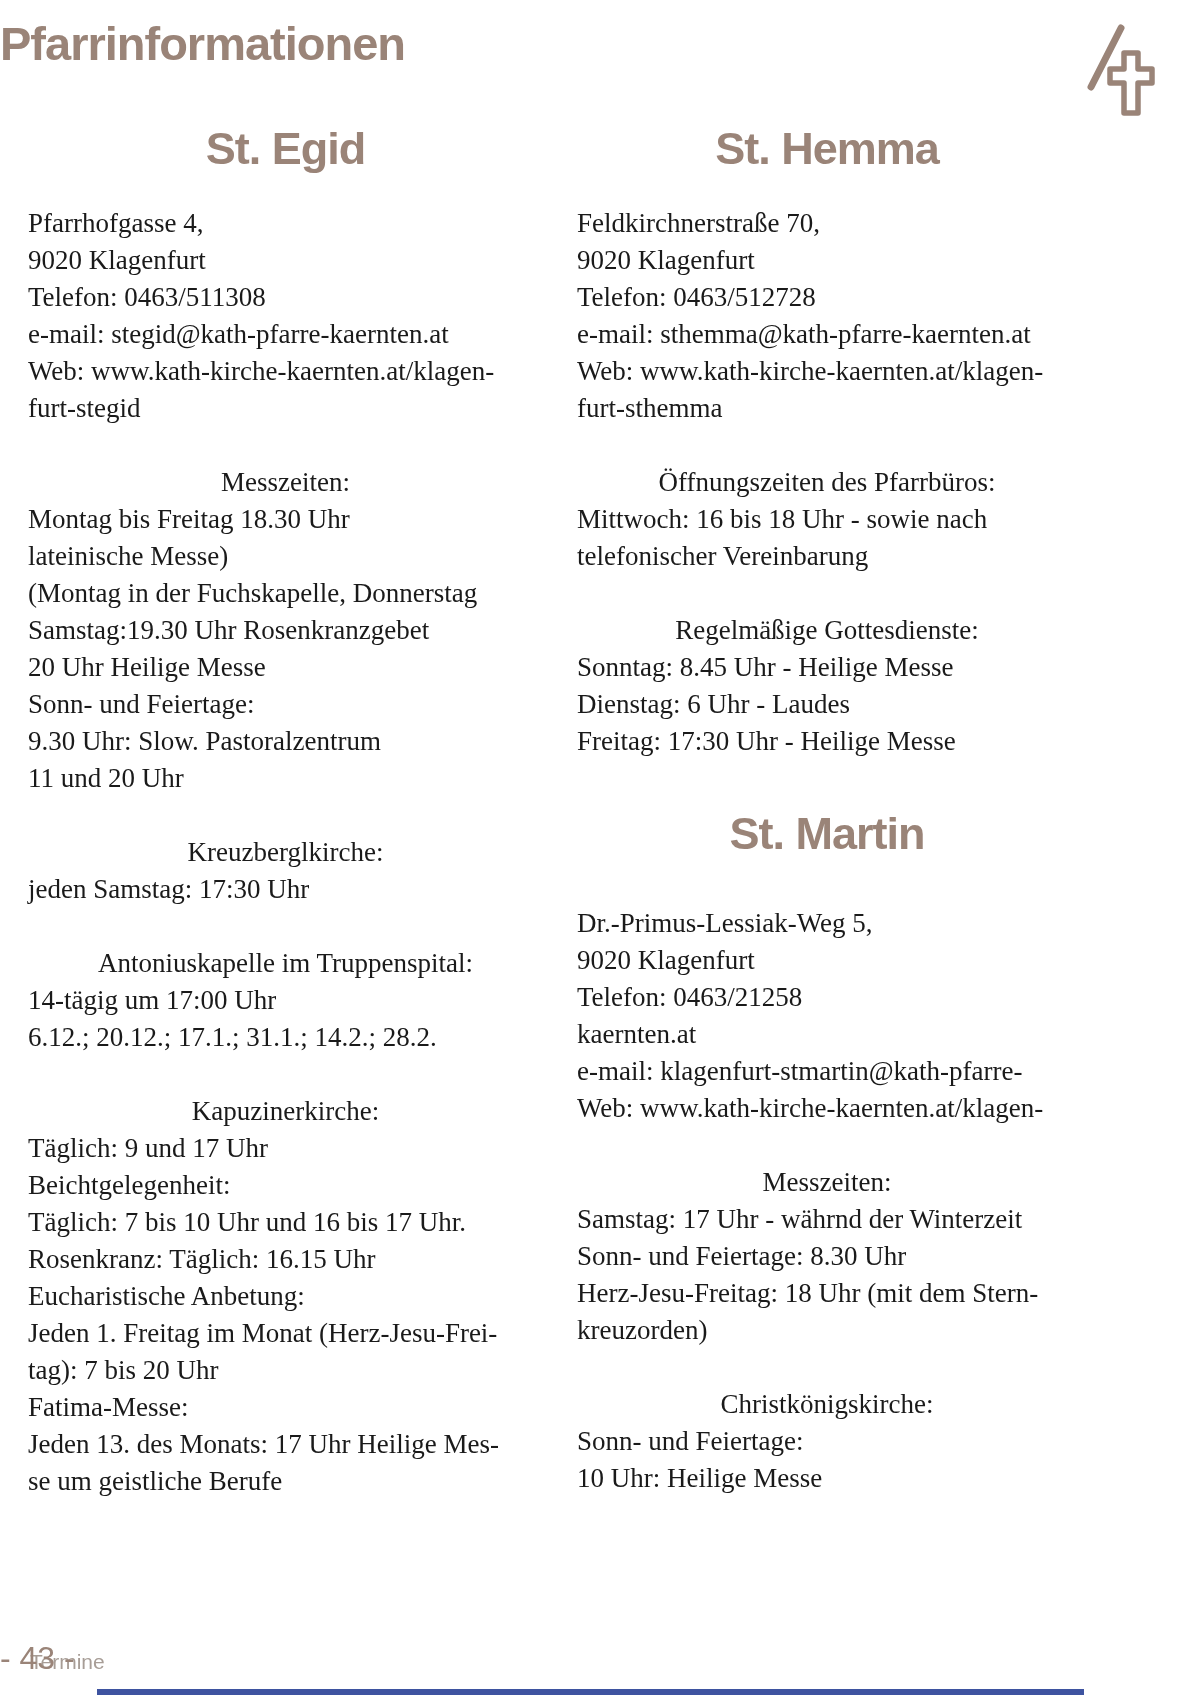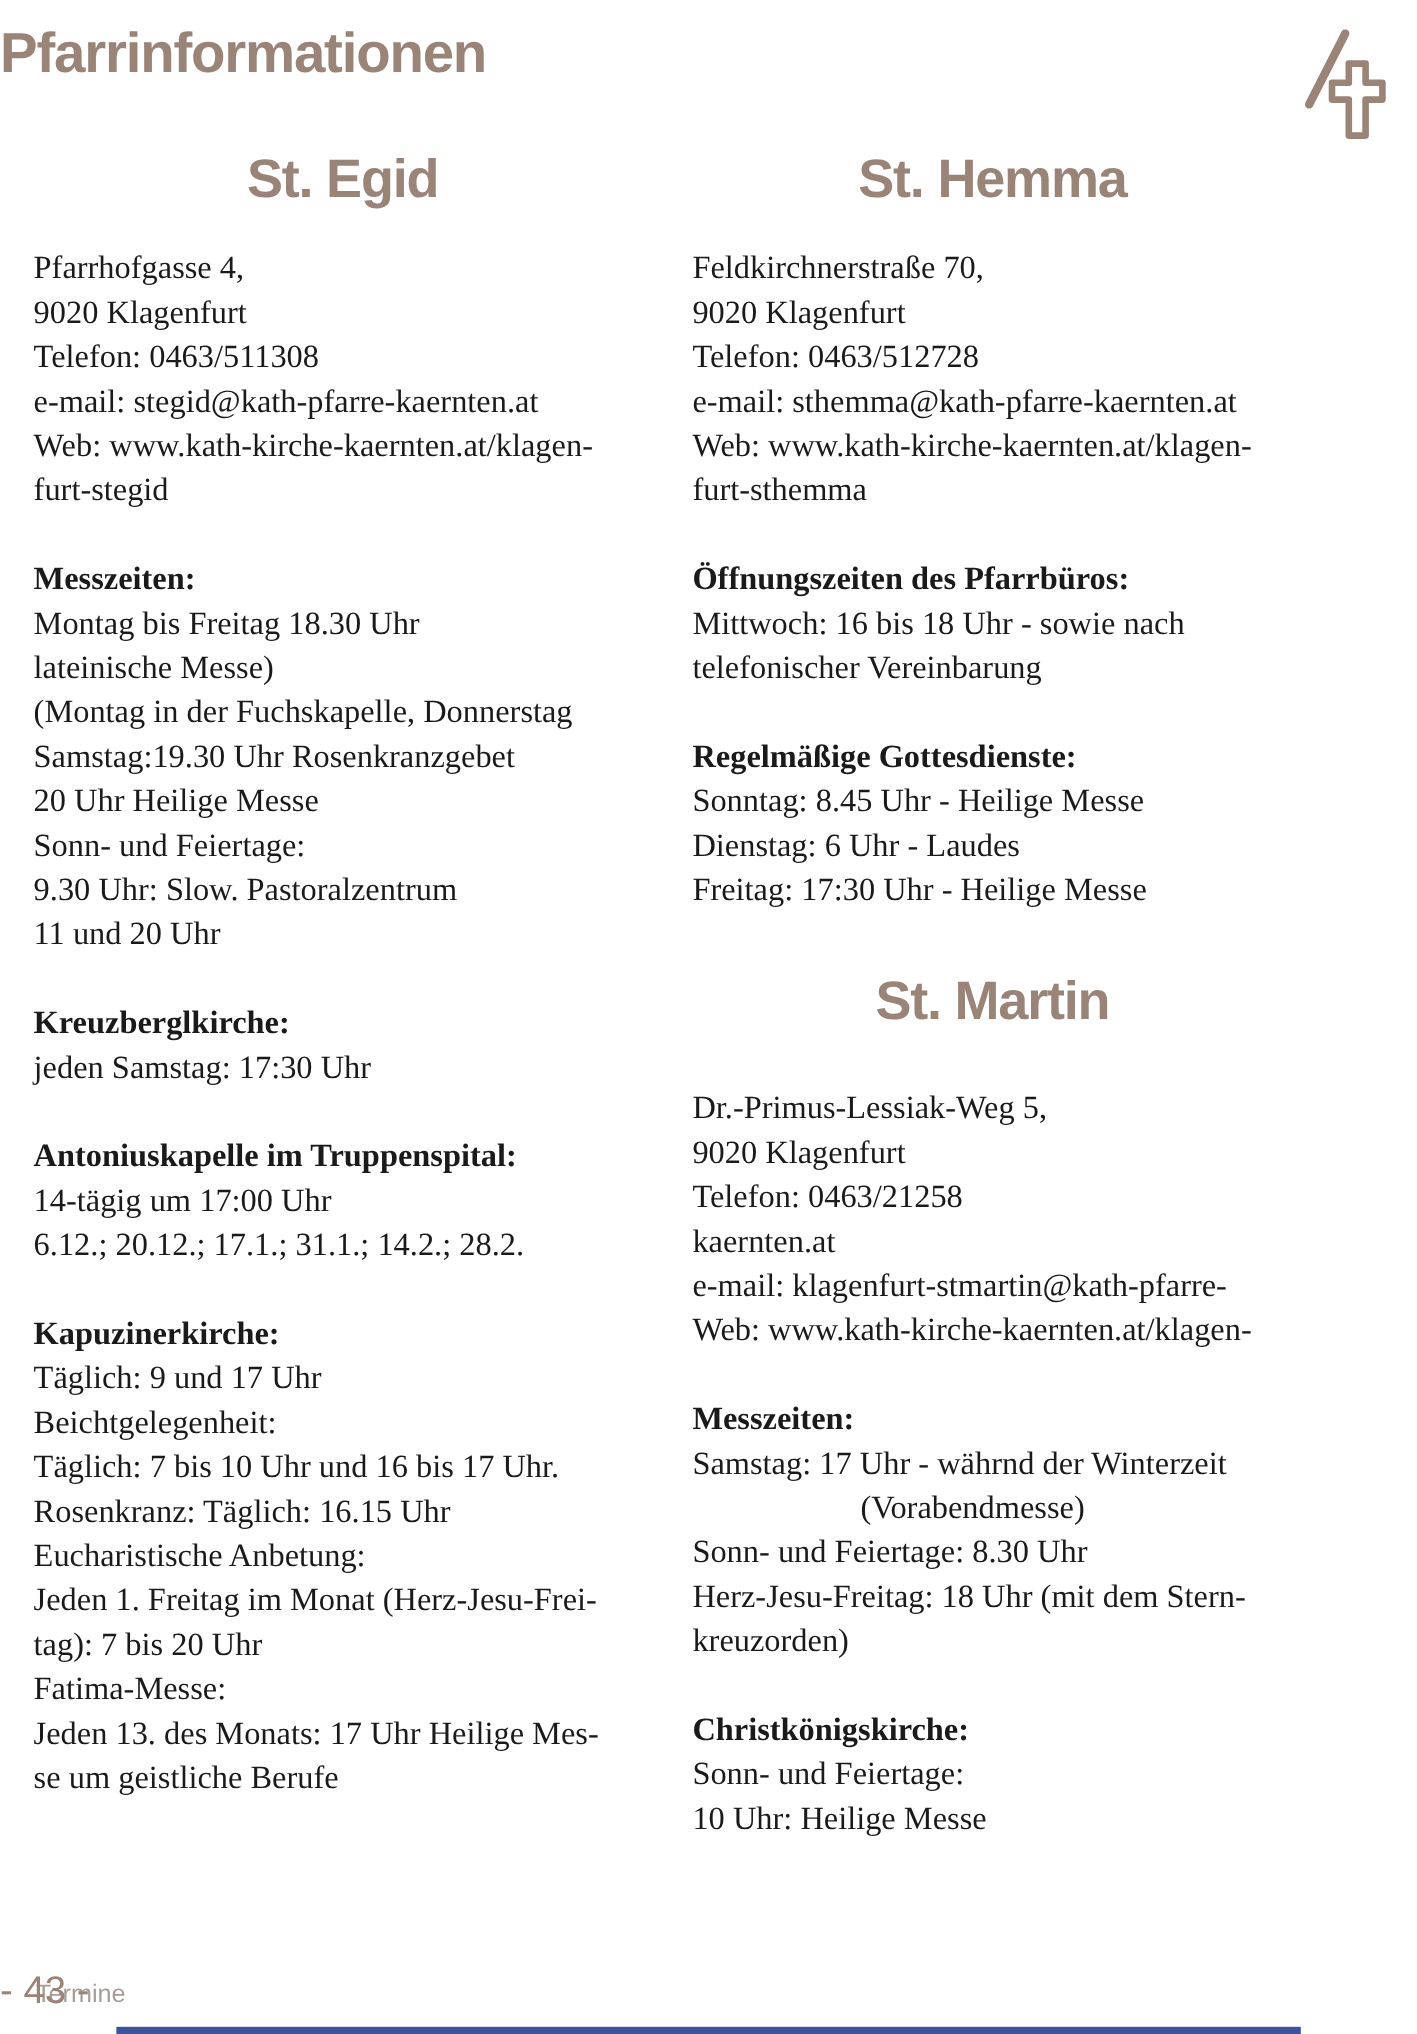--- a/index.html
+++ b/index.html
@@ -52,21 +52,21 @@
   .column .col-heading:not(:first-child) { margin-top:48px; margin-bottom:45px; }
 
   .block { margin-bottom:37px; }
   .block.extra-top { margin-top:20px; }
   .line {
     font-size:27px;
     line-height:37px;
     height:37px;
     white-space:nowrap;
   }
-  .line.bold { font-weight:bold; }
+  .line.bold { font-weight:normal;text-align:center; }
   .line.indent { padding-left:140px; }
 
   .footer-label {
     position:absolute;
     left:30px; top:1650px;
     font-family:"Liberation Sans", sans-serif;
     font-size:21px;
     color:#a79d96;
   }
   .page-number {
@@ -169,21 +169,20 @@
           <div class="line">Dr.-Primus-Lessiak-Weg 5,</div>
           <div class="line">9020 Klagenfurt</div>
           <div class="line">Telefon: 0463/21258</div>
           <div class="line">kaernten.at</div>
           <div class="line">e-mail: klagenfurt-stmartin@kath-pfarre-</div>
           <div class="line">Web: www.kath-kirche-kaernten.at/klagen-</div>
         </div>
         <div class="block">
           <div class="line bold">Messzeiten:</div>
           <div class="line">Samstag: 17 Uhr - währnd der Winterzeit</div>
-          <div class="line indent">(Vorabendmesse)</div>
           <div class="line">Sonn- und Feiertage: 8.30 Uhr</div>
           <div class="line">Herz-Jesu-Freitag: 18 Uhr (mit dem Stern-</div>
           <div class="line">kreuzorden)</div>
         </div>
         <div class="block">
           <div class="line bold">Christkönigskirche:</div>
           <div class="line">Sonn- und Feiertage:</div>
           <div class="line">10 Uhr: Heilige Messe</div>
         </div>
       </div>

